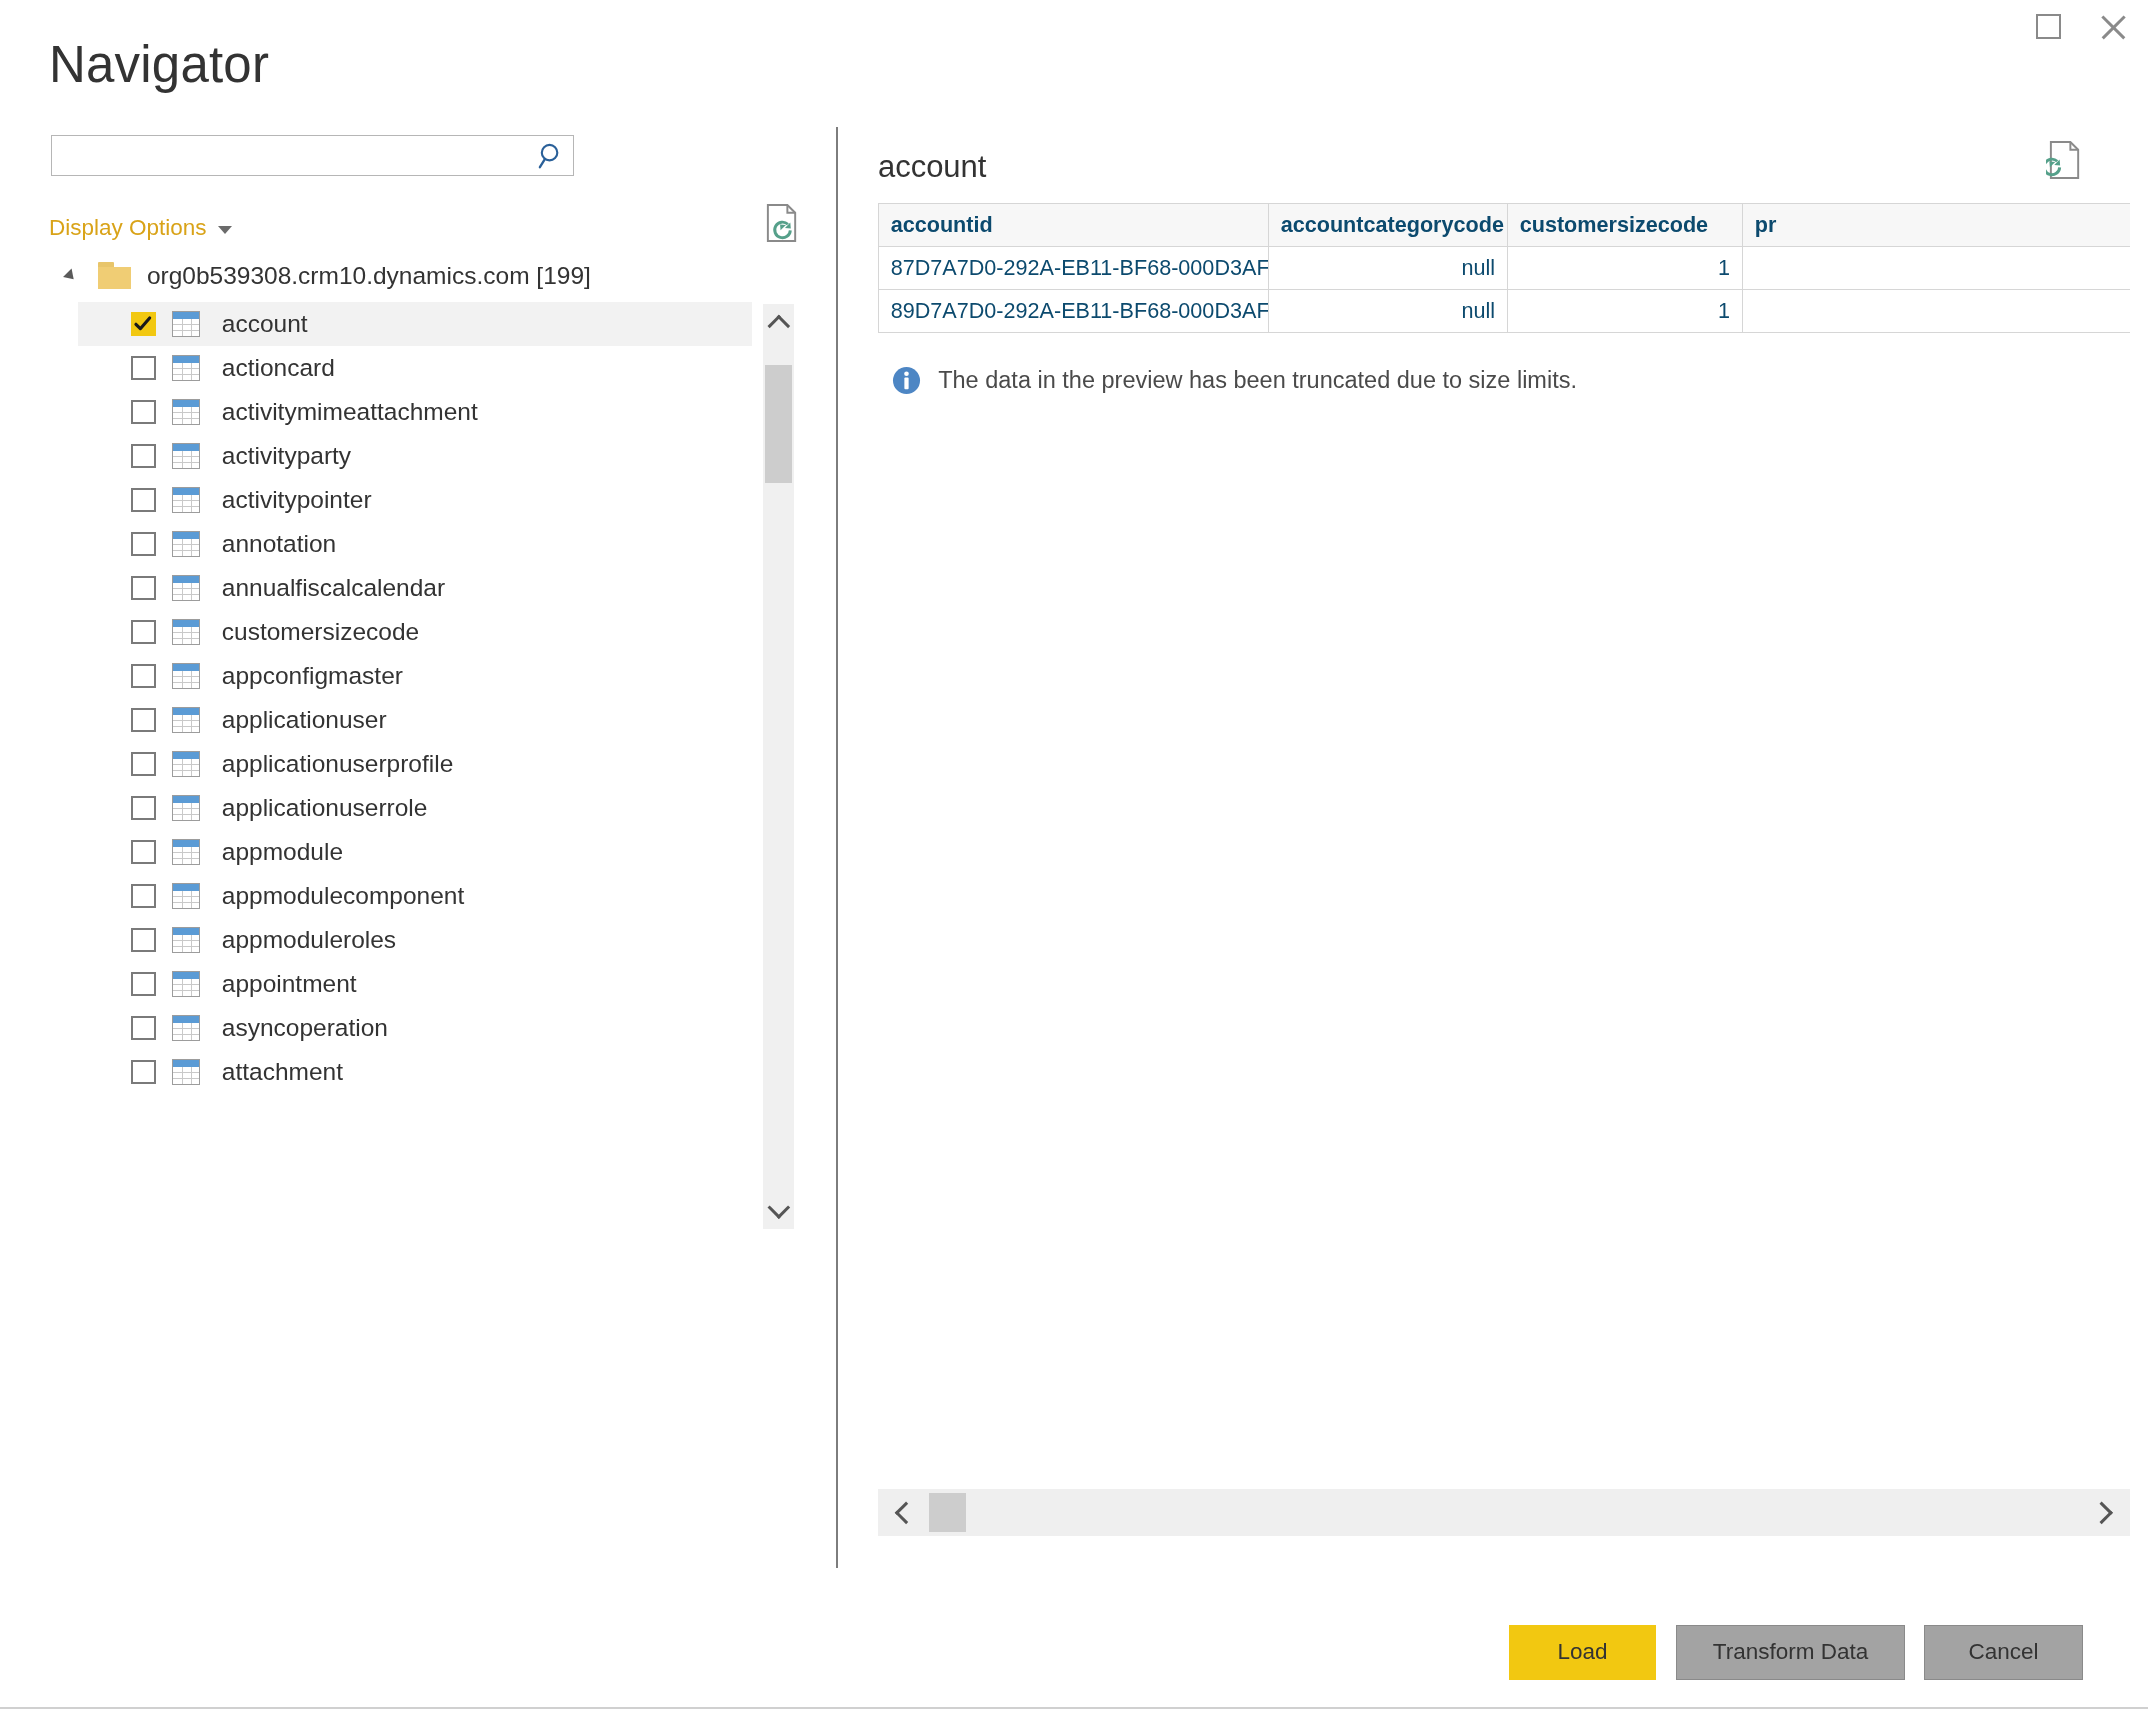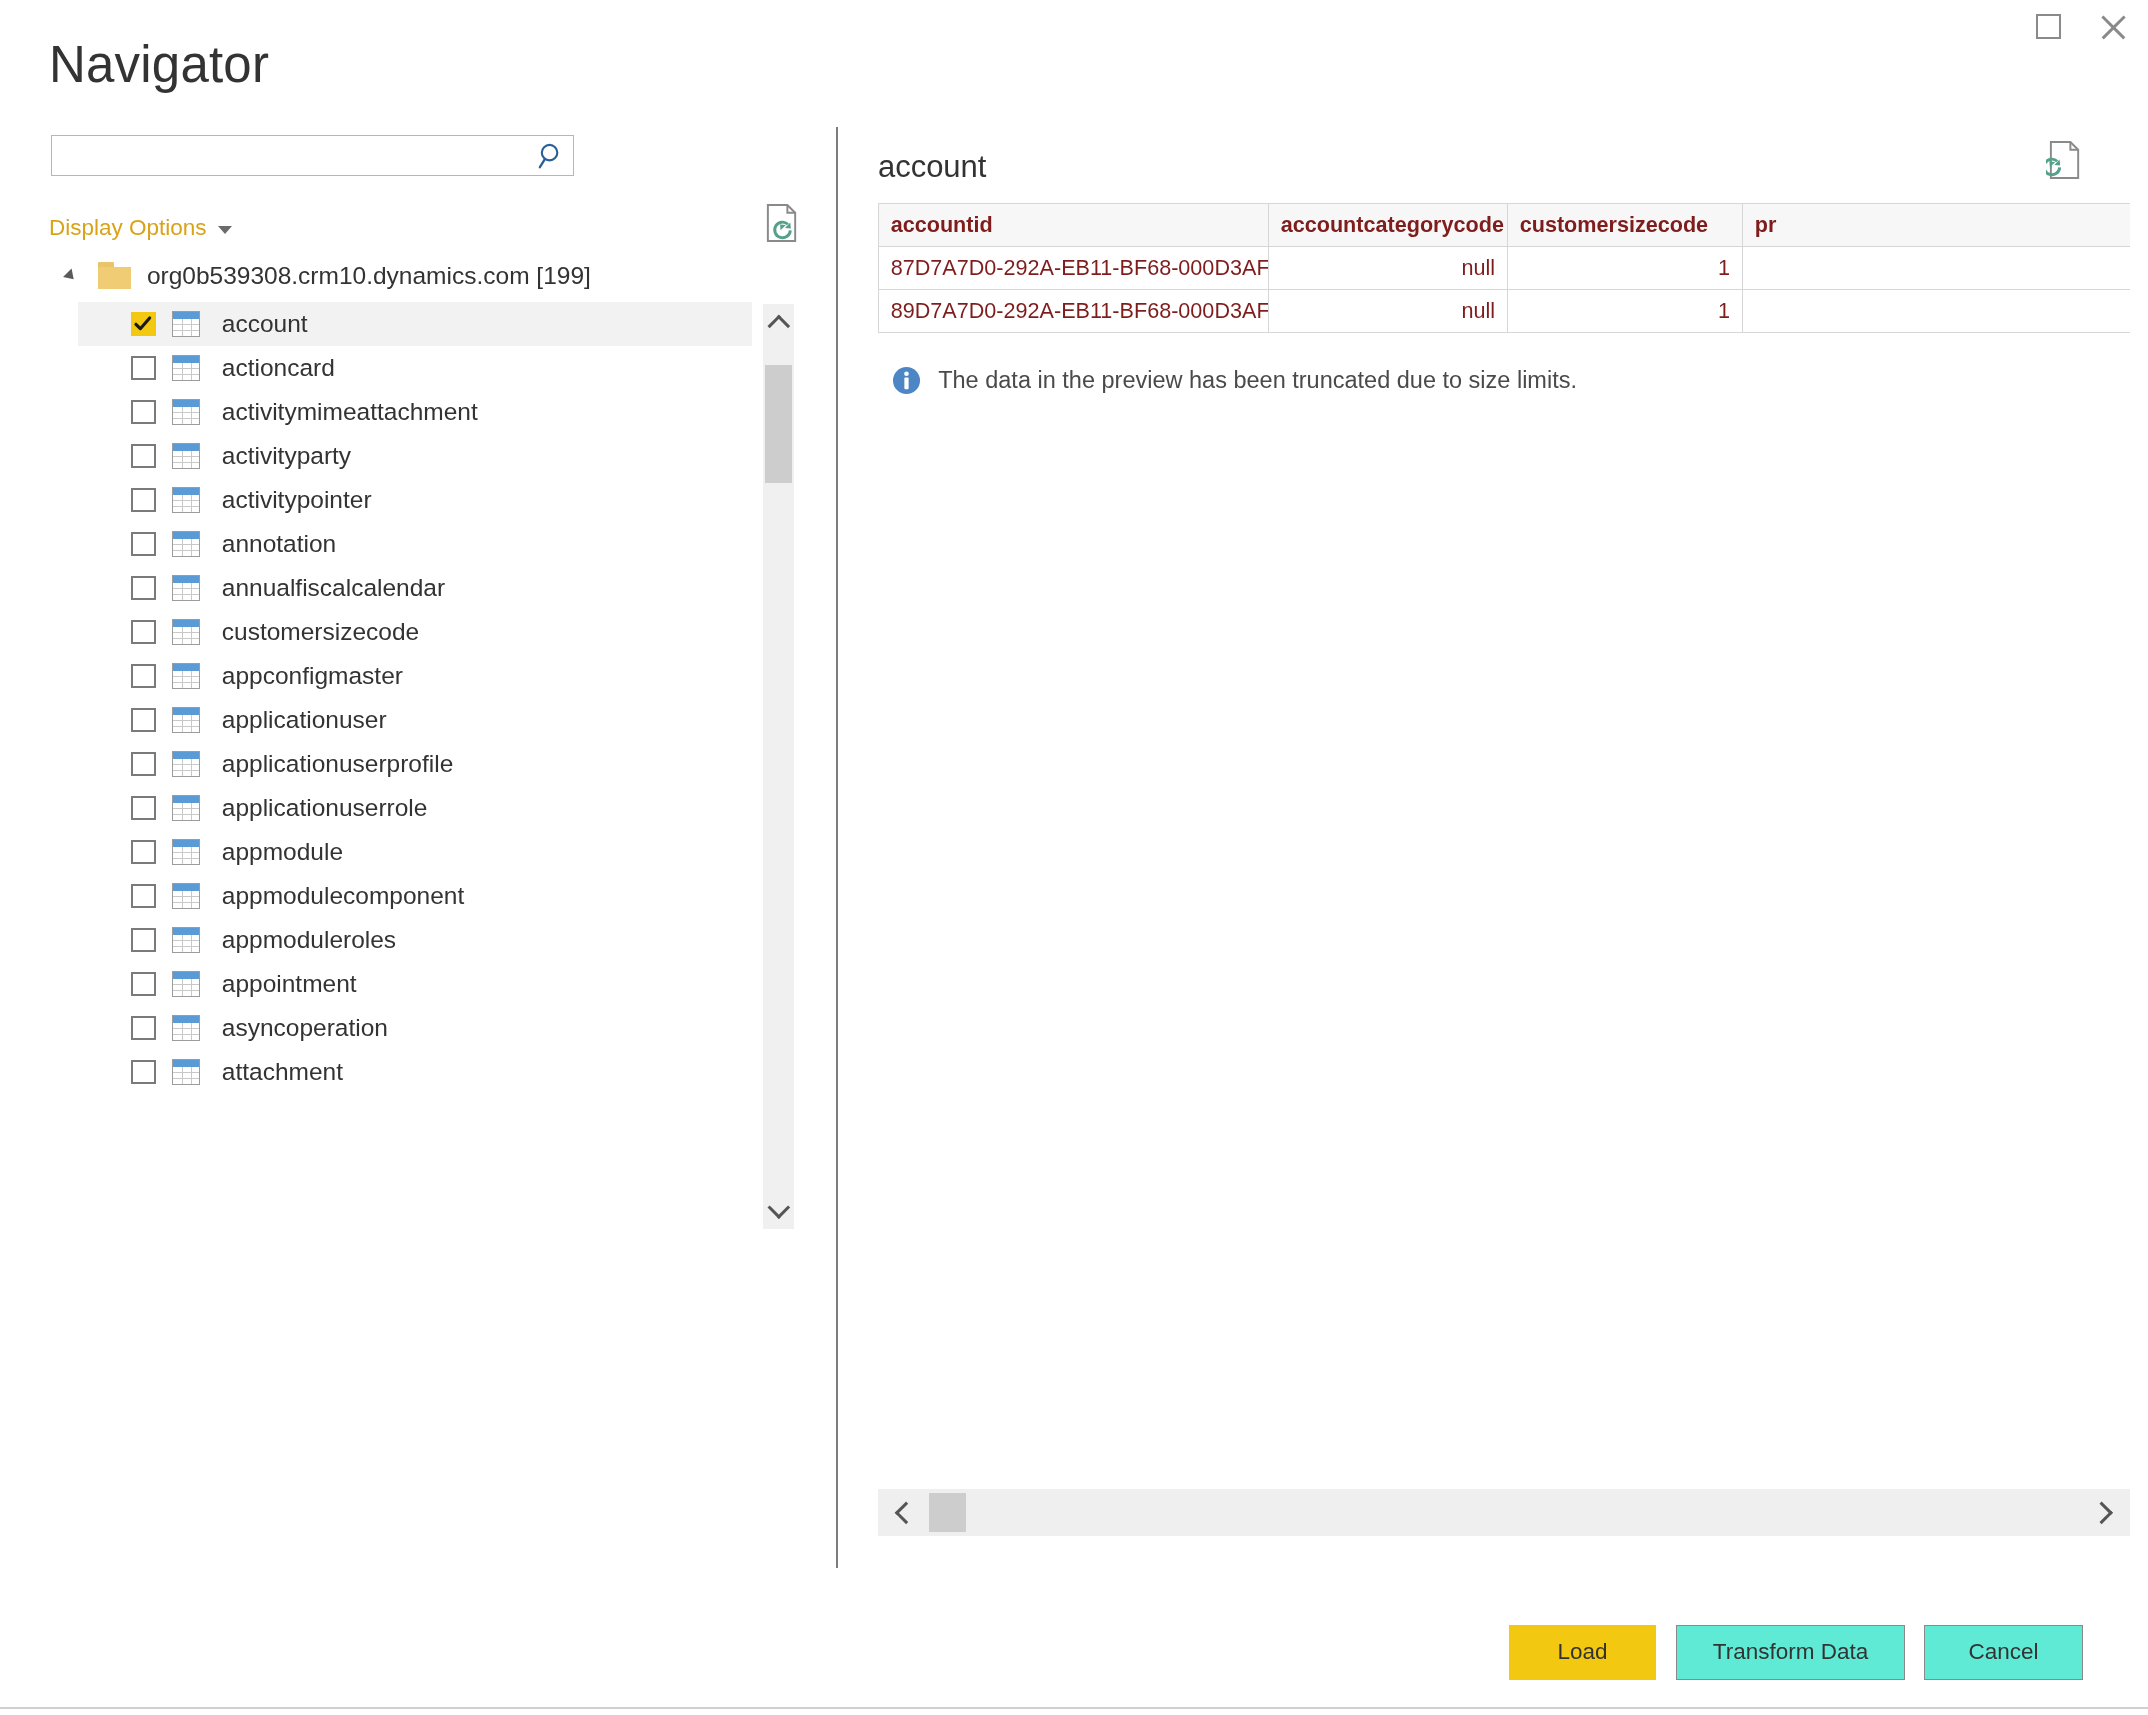--- a/index.html
+++ b/index.html
@@ -309,21 +309,21 @@
   table.preview {
     border-collapse: collapse;
     table-layout: fixed;
     width: 1529px;
   }
   table.preview th, table.preview td {
     border: 1px solid #d6d6d6;
     height: 43px;
     padding: 0 11.8px;
     font-size: 21.6px;
-    color: #7f1d1d;
+    color: #0c4a6e;
     vertical-align: middle;
     overflow: hidden;
     white-space: nowrap;
   }
   table.preview th {
     background: #f7f7f7;
     font-weight: bold;
     text-align: left;
   }
   table.preview td { background: #ffffff; }
@@ -389,21 +389,21 @@
     width: 2148px; height: 108px;
   }
   .btn {
     position: absolute;
     top: 17.6px;
     height: 55px;
     display: flex; align-items: center; justify-content: center;
     font-size: 22.5px;
     color: #333333;
     cursor: pointer;
-    background: #5eead4;
+    background: #a3a3a3;
     border: 1.5px solid #8a8a8a;
     white-space: nowrap;
   }
   .btn.load {
     left: 1509px; width: 147px;
     background: #f2c811;
     border: 1.5px solid #f2c811;
   }
   .btn.transform { left: 1676px; width: 229px; }
   .btn.cancel    { left: 1924px; width: 159px; }

